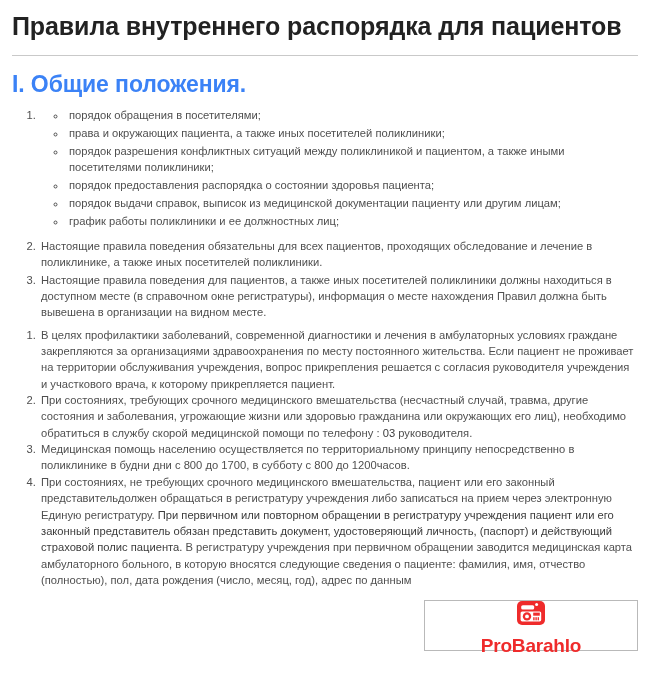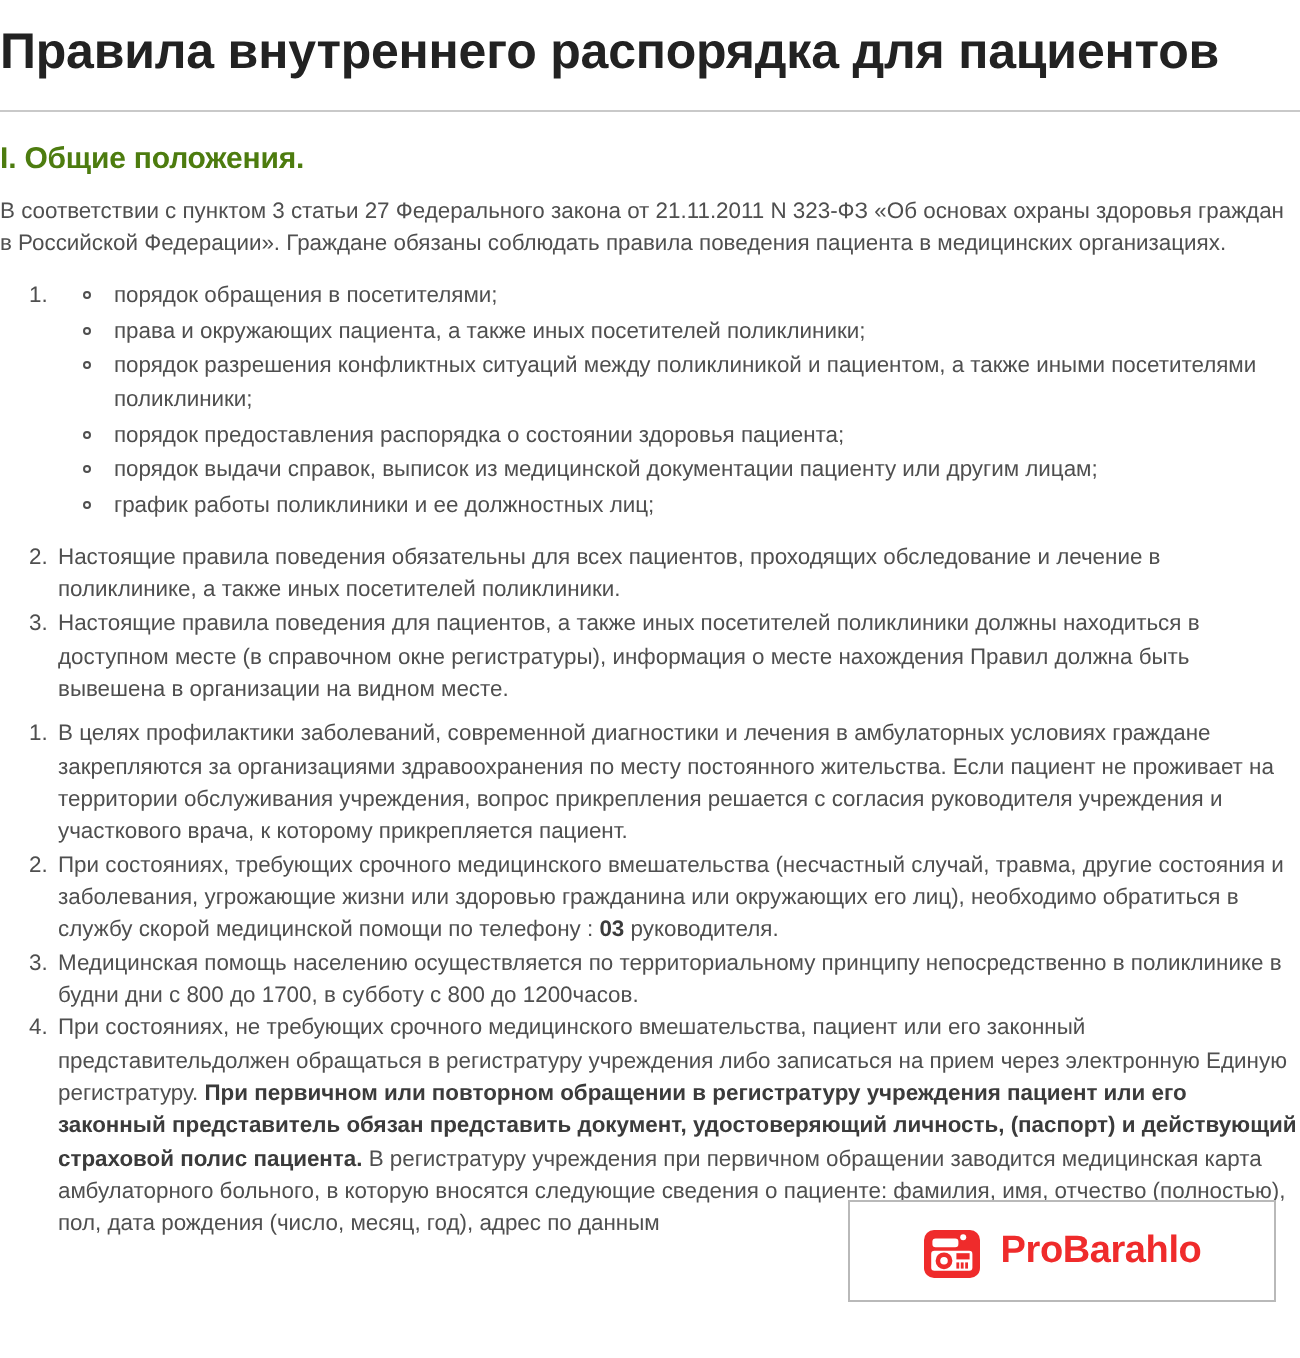--- a/index.html
+++ b/index.html
@@ -13,42 +13,42 @@
     overflow: hidden;
     font-family: "Liberation Sans", "DejaVu Sans", sans-serif;
     color: #4a4a4a;
     -webkit-font-smoothing: antialiased;
   }
   .page {
     position: relative;
     width: 650px;
     height: 668px;
     box-sizing: border-box;
-    padding: 0 0;
+    padding: 0 12px;
     overflow: hidden;
   }
   .doc-title {
     font-size: 25px;
     line-height: 1.26;
     font-weight: bold;
     color: #222222;
     margin: 11px 0 0 0;
     letter-spacing: -0.1px;
   }
   .title-rule {
     border: 0;
     border-top: 1px solid #c9c9c9;
     margin: 12px 0 0 0;
     width: 100%;
   }
   .sec-heading {
-    font-size: 15px;
+    font-size: 23px;
     line-height: 1.2;
     font-weight: bold;
-    color: #4d7c0f;
+    color: #3b82f6;
     margin: 15px 0 9px 0;
     letter-spacing: -0.1px;
   }
   .sec-heading.second {
     margin-top: 18px;
     margin-bottom: 11px;
   }
   p.lead {
     font-size: 11.2px;
     line-height: 1.48;
@@ -75,36 +75,37 @@
     margin: 9px 0 9px 0;
     padding-left: 26px;
     font-size: 11.2px;
     line-height: 1.46;
     color: #4f4f4f;
   }
   ul.circles > li {
     margin-bottom: 1.5px;
     padding-left: 2px;
   }
-  b, strong { color: #3b3b3b; font-weight: bold; }
+  b, strong { color: #3b3b3b; font-weight: normal; }
 
   
   .watermark {
     position: absolute;
     left: 424px;
     top: 600px;
     width: 214px;
     height: 51px;
     background: #ffffff;
     border: 1px solid #b9b9b9;
     box-sizing: border-box;
     display: flex;
     align-items: center;
     justify-content: center;
     gap: 9px;
+    flex-direction: column;
   }
   .wm-logo {
     width: 30px;
     height: 30px;
     position: relative;
     flex: none;
   }
   .wm-text {
     font-size: 19px;
     font-weight: bold;
@@ -117,21 +118,20 @@
 <body>
 
 <div class="page">
 
   <h1 class="doc-title">Правила внутреннего распорядка для пациентов</h1>
 
   <hr class="title-rule">
 
   <h2 class="sec-heading">I. Общие положения.</h2>
 
-  <p class="lead">В соответствии с пунктом 3 статьи 27 Федерального закона от 21.11.2011 N 323-ФЗ «Об основах охраны здоровья граждан в Российской Федерации». Граждане обязаны соблюдать правила поведения пациента в медицинских организациях.</p>
 
   <ol class="numbered">
     <li>
       <ul class="circles">
         <li><span>порядок обращения в посетителями;</span></li>
         <li><span>права и окружающих пациента, а также иных посетителей поликлиники;</span></li>
         <li><span>порядок разрешения конфликтных ситуаций между поликлиникой и пациентом, а также иными посетителями поликлиники;</span></li>
         <li><span>порядок предоставления распорядка о состоянии здоровья пациента;</span></li>
         <li><span>порядок выдачи справок, выписок из медицинской документации пациенту или другим лицам;</span></li>
         <li><span>график работы поликлиники и ее должностных лиц;</span></li>

